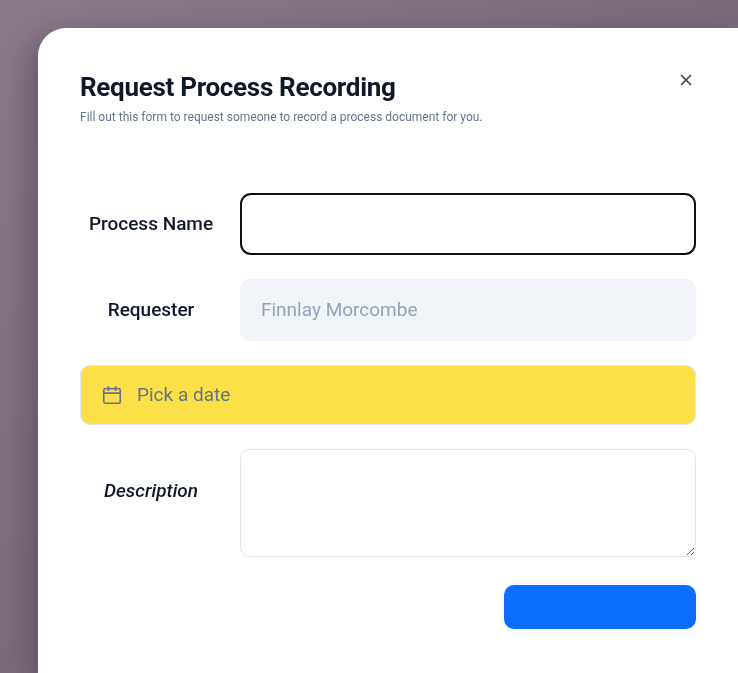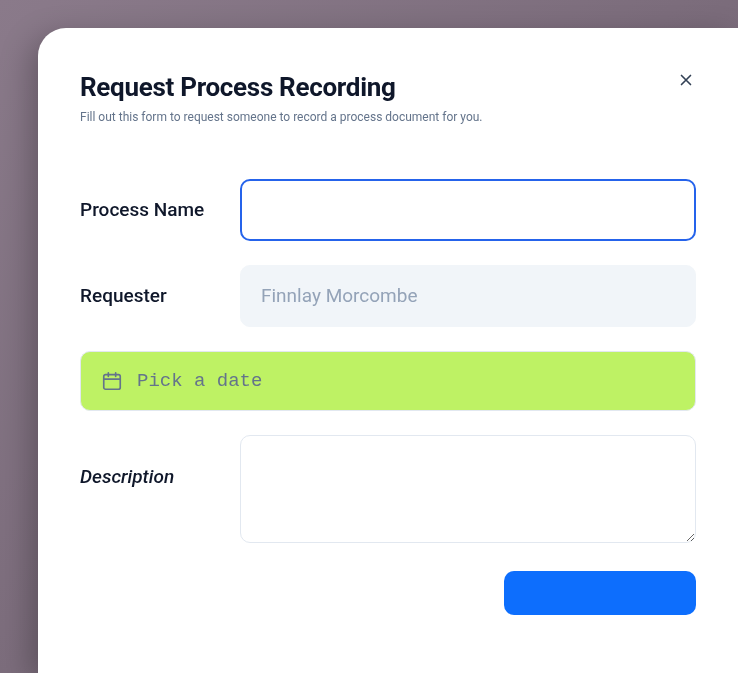--- a/index.html
+++ b/index.html
@@ -29,21 +29,21 @@
       left: 38px;
       right: 0;
       bottom: 0;
       background: #ffffff;
       border-radius: 28px 0 0 0;
       box-shadow: -8px 8px 30px rgba(0,0,0,0.25);
       padding: 44px 42px 0 42px;
     }
     .modal-header {
       position: relative;
-      margin-bottom: 52px;
+      margin-bottom: 66px;
     }
     .modal-title {
       font-size: 26px;
       font-weight: 700;
       color: #0f172a;
       letter-spacing: -0.3px;
       margin-bottom: 6px;
     }
     .modal-subtitle {
       font-size: 12px;
@@ -78,21 +78,21 @@
     }
     .form-row.align-top {
       align-items: flex-start;
     }
     .form-row.align-top .form-label {
       padding-top: 30px;
       font-style: italic;
     }
     .form-label {
       width: 160px;
-      text-align: left;
+      text-align: center;
       font-size: 19px;
       font-weight: 500;
       color: #0f172a;
       padding-right: 18px;
       flex-shrink: 0;
     }
     .form-control-wrap {
       flex: 1;
     }
     .input {
@@ -117,23 +117,22 @@
     }
     .date-input {
       width: 100%;
       height: 60px;
       border: 1.5px solid #e2e8f0;
       border-radius: 10px;
       padding: 0 20px;
       display: flex;
       align-items: center;
       gap: 14px;
-      background: #bef264;
+      background: #fde047;
       cursor: pointer;
-      font-family: Liberation Mono, monospace;
     }
     .date-input .date-placeholder {
       font-size: 19px;
       color: #64748b;
     }
     .calendar-icon {
       width: 22px;
       height: 22px;
       stroke: #64748b;
       stroke-width: 1.8;

